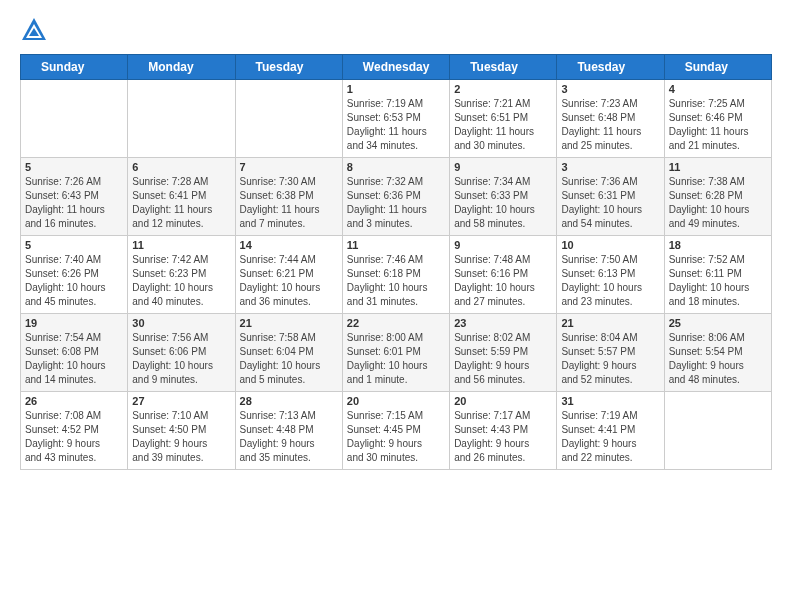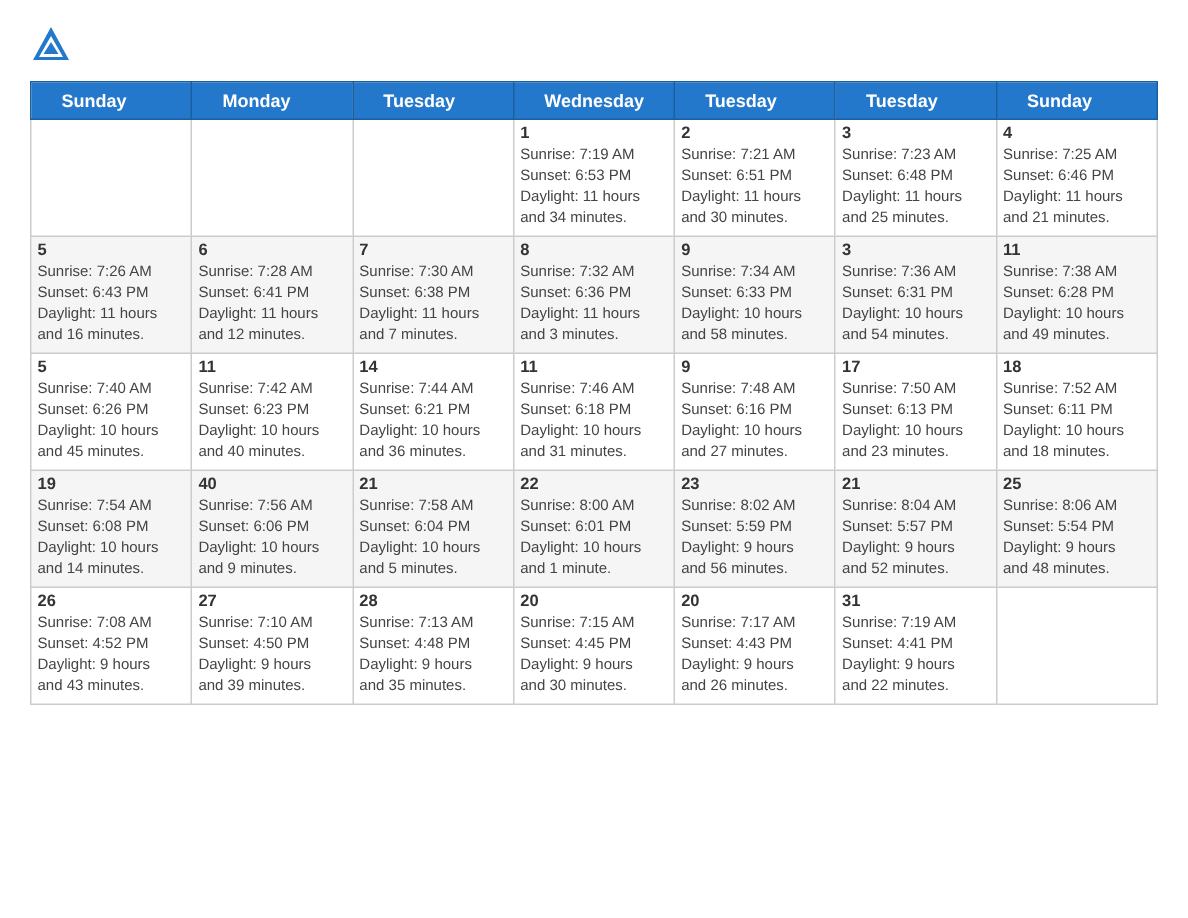--- a/index.html
+++ b/index.html
@@ -206,35 +206,35 @@
           </td>
           <td>
             <span class="day-num">11</span>
             <div class="day-info">Sunrise: 7:46 AM<br>Sunset: 6:18 PM<br>Daylight: 10 hours<br>and 31 minutes.</div>
           </td>
           <td>
             <span class="day-num">9</span>
             <div class="day-info">Sunrise: 7:48 AM<br>Sunset: 6:16 PM<br>Daylight: 10 hours<br>and 27 minutes.</div>
           </td>
           <td>
-            <span class="day-num">17</span>
+            <span class="day-num">10</span>
             <div class="day-info">Sunrise: 7:50 AM<br>Sunset: 6:13 PM<br>Daylight: 10 hours<br>and 23 minutes.</div>
           </td>
           <td>
             <span class="day-num">18</span>
             <div class="day-info">Sunrise: 7:52 AM<br>Sunset: 6:11 PM<br>Daylight: 10 hours<br>and 18 minutes.</div>
           </td>
         </tr>
         <tr>
           <td>
             <span class="day-num">19</span>
             <div class="day-info">Sunrise: 7:54 AM<br>Sunset: 6:08 PM<br>Daylight: 10 hours<br>and 14 minutes.</div>
           </td>
           <td>
-            <span class="day-num">40</span>
+            <span class="day-num">30</span>
             <div class="day-info">Sunrise: 7:56 AM<br>Sunset: 6:06 PM<br>Daylight: 10 hours<br>and 9 minutes.</div>
           </td>
           <td>
             <span class="day-num">21</span>
             <div class="day-info">Sunrise: 7:58 AM<br>Sunset: 6:04 PM<br>Daylight: 10 hours<br>and 5 minutes.</div>
           </td>
           <td>
             <span class="day-num">22</span>
             <div class="day-info">Sunrise: 8:00 AM<br>Sunset: 6:01 PM<br>Daylight: 10 hours<br>and 1 minute.</div>
           </td>

